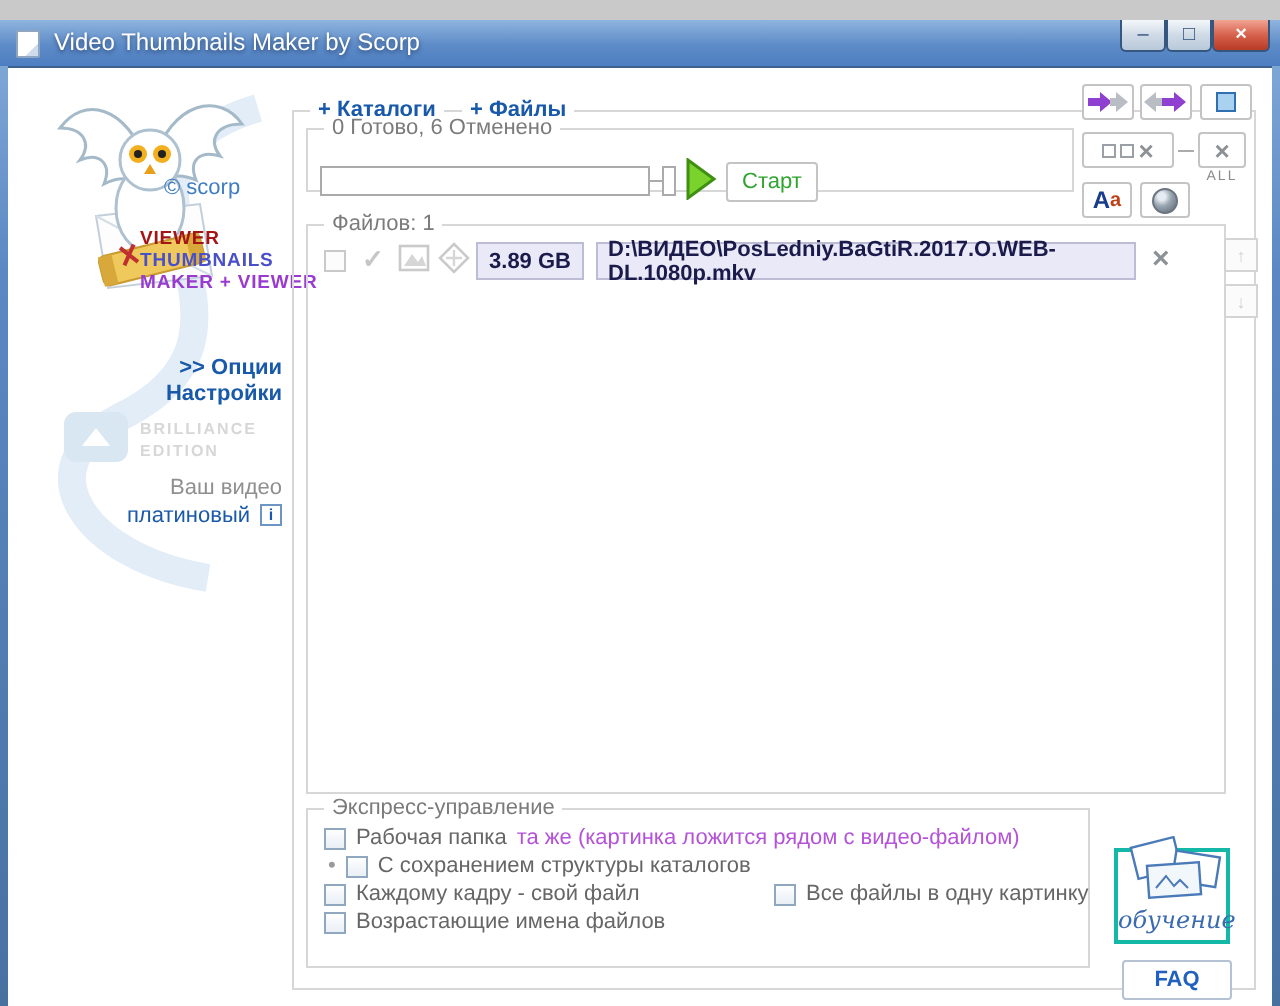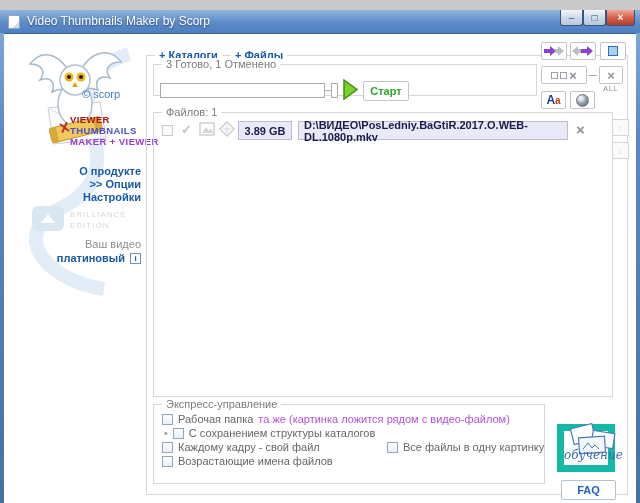--- a/index.html
+++ b/index.html
@@ -19,43 +19,43 @@
   .winbtn.close{background:linear-gradient(180deg,#f2a493 0%,#d6614c 50%,#b83b26 100%);color:#fff;font-weight:bold}
   
   .client{position:absolute;left:4px;top:23px;width:632px;height:476px;background:#ffffff;border-top:1px solid #3c618f}
   
   .logo-line{position:absolute;left:66px;font-weight:bold;font-size:9.5px;letter-spacing:.4px}
   .side-link{position:absolute;width:117px;left:20px;text-align:right;color:#1859a9;font-weight:bold;cursor:pointer}
   .gray-label{color:#8f8f8f}
   .edition-ico{position:absolute;left:28px;top:196px;width:32px;height:25px;background:#d9e7f3;border-radius:6px;
                display:flex;align-items:center;justify-content:center}
   .edition-ico span{width:0;height:0;border-left:7px solid transparent;border-right:7px solid transparent;border-bottom:9px solid #ffffff}
-  .edition-text{position:absolute;left:66px;top:199px;font-size:8px;font-weight:normal;color:#d7d7d7;letter-spacing:1px;line-height:11px}
+  .edition-text{position:absolute;left:66px;top:199px;font-size:8px;font-weight:bold;color:#d7d7d7;letter-spacing:1px;line-height:11px}
   .info-box{display:inline-block;width:11px;height:11px;border:1px solid #6e96c4;color:#1859a9;font-size:8px;
             font-weight:bold;text-align:center;line-height:10px;vertical-align:1px;margin-left:5px;background:#fff;cursor:pointer}
   
   .group{position:absolute;border:1px solid #d7d7d7}
   .legend{position:absolute;top:-7px;background:#ffffff;padding:0 4px;color:#7b7b7b;font-size:11px;white-space:nowrap}
   .legend.blue{color:#1859a9;font-weight:bold}
   
   .btn{position:absolute;background:#ffffff;border:1px solid #c4c4c4;border-radius:2px;display:flex;
        align-items:center;justify-content:center;cursor:pointer;z-index:3}
   .xglyph{color:#8c9196;font-size:15px;font-weight:bold;line-height:1}
   .sq{width:7px;height:7px;border:1px solid #9aa0a6;background:#fff}
   .progressbar{position:absolute;background:#ffffff;border:1px solid #ababab}
-  .start-btn{color:#2fa52f;font-weight:bold;font-size:11px}
+  .start-btn{color:#2fa52f;font-weight:normal;font-size:11px}
   .cb{width:11px;height:11px;border:1px solid #8fa8bf;background:linear-gradient(180deg,#fefefe,#e9eff5);flex:none;cursor:pointer}
   .cb.gray{border-color:#c9c9c9;background:#fcfcfc}
   .filebox{position:absolute;height:19px;background:#e9e9f8;border:1px solid #bcbcd4;color:#1b1b4b;
            font-weight:bold;font-size:11px;display:flex;align-items:center}
   .exrow{position:absolute;display:flex;align-items:center;gap:5px;white-space:nowrap;color:#666}
   .note{color:#b452d8}
   .updown{position:absolute;width:17px;height:17px;border:1px solid #d4d4d4;background:#fbfbfb;color:#ccd2d8;
           font-size:9px;display:flex;align-items:center;justify-content:center;cursor:pointer;z-index:3}
-  .train-box{position:absolute;left:553px;top:390px;width:58px;height:48px;border:7px solid #14b8a6;cursor:pointer;z-index:2;background:#fff}
+  .train-box{position:absolute;left:553px;top:390px;width:58px;height:48px;border:2px solid #14b8a6;cursor:pointer;z-index:2;background:#fff}
   .train-label{position:absolute;left:0;bottom:3px;width:100%;text-align:center;font-family:"DejaVu Serif",serif;
                font-style:italic;font-size:12px;color:#3a6ab0}
   .faq-btn{left:557px;top:446px;width:55px;height:20px;color:#2060c0;font-weight:bold;border-color:#b4c2d4}
   .globe{width:13px;height:13px;border-radius:50%;background:radial-gradient(circle at 35% 30%,#e6ecf1 0 18%,#9aa6b2 45%,#5a646f 100%);border:1px solid #6b7580}
 </style>
 </head>
 <body>
 
 <div class="screen">
 
@@ -98,43 +98,42 @@
         <path d="M40 78 l7 9 m0 -9 l-7 9" stroke="#c03030" stroke-width="2" fill="none"></path>
       </g>
     </svg>
 
     <div style="position:absolute;left:78px;top:54px;color:#3f7dc0">© scorp</div>
 
     <div class="logo-line" style="top:80px;color:#a51414">VIEWER</div>
     <div class="logo-line" style="top:91px;color:#4a51c8">THUMBNAILS</div>
     <div class="logo-line" style="top:102px;color:#9a3bd0">MAKER + VIEWER</div>
 
-    <div class="side-link" style="top:131px">О продукте</div>
     <div class="side-link" style="top:144px">&gt;&gt; Опции</div>
     <div class="side-link" style="top:157px">Настройки</div>
 
     <div class="edition-ico" style="top:172px">
         <span></span>
       </div>
     <div class="edition-text" style="top:175px">
       <div>BRILLIANCE</div>
       <div>EDITION</div>
     </div>
 
     <div class="gray-label" style="position:absolute;left:40px;top:204px;width:97px;text-align:right">Ваш видео</div>
     <div style="position:absolute;left:20px;top:218px;width:117px;text-align:right">
-      <span style="color:#1859a9;font-weight:bold">платиновый</span><span class="info-box">i</span>
+      <span style="color:#1859a9;font-weight:normal">платиновый</span><span class="info-box">i</span>
     </div>
 
     <div class="group" style="left:142px;top:21px;width:482px;height:440px">
       <span class="legend blue" style="left:8px">+ Каталоги</span>
       <span class="legend blue" style="left:84px">+ Файлы</span>
 
       <div class="group" style="left:6px;top:8px;width:384px;height:32px;overflow:visible">
-        <span class="legend" style="left:8px">3 Готово, 1 Отменено</span>
+        <span class="legend" style="left:8px">0 Готово, 6 Отменено</span>
         <div class="progressbar" style="left:6px;top:18px;width:165px;height:15px"></div>
         <div style="position:absolute;left:171px;top:25px;width:6px;height:1px;background:#ababab"></div>
         <div style="position:absolute;left:177px;top:18px;width:7px;height:15px;border:1px solid #ababab;background:#fff"></div>
         <svg style="position:absolute;left:188px;top:14px;z-index:3" width="17" height="21">
           <path d="M2 1 L15 10.5 L2 20 Z" fill="#79d32c" stroke="#3f9010" stroke-width="1.5"></path>
         </svg>
         <div class="btn start-btn" style="left:209px;top:16px;width:46px;height:20px">
             <span>Старт</span>
           </div>
       </div>

